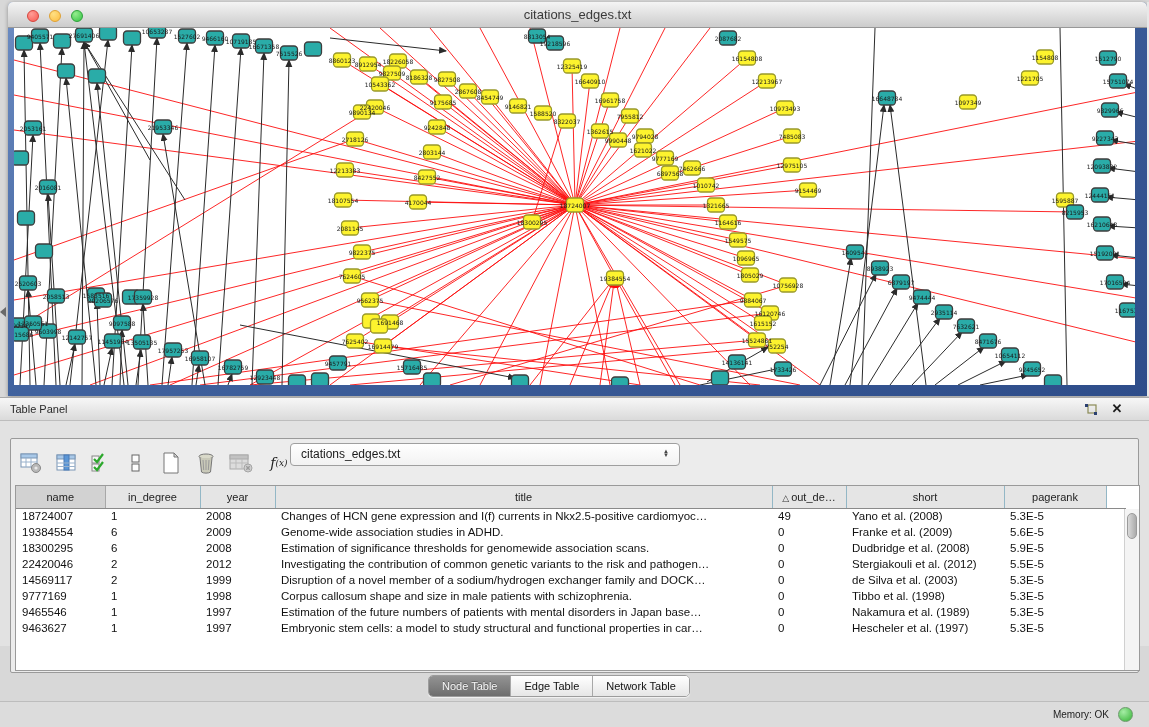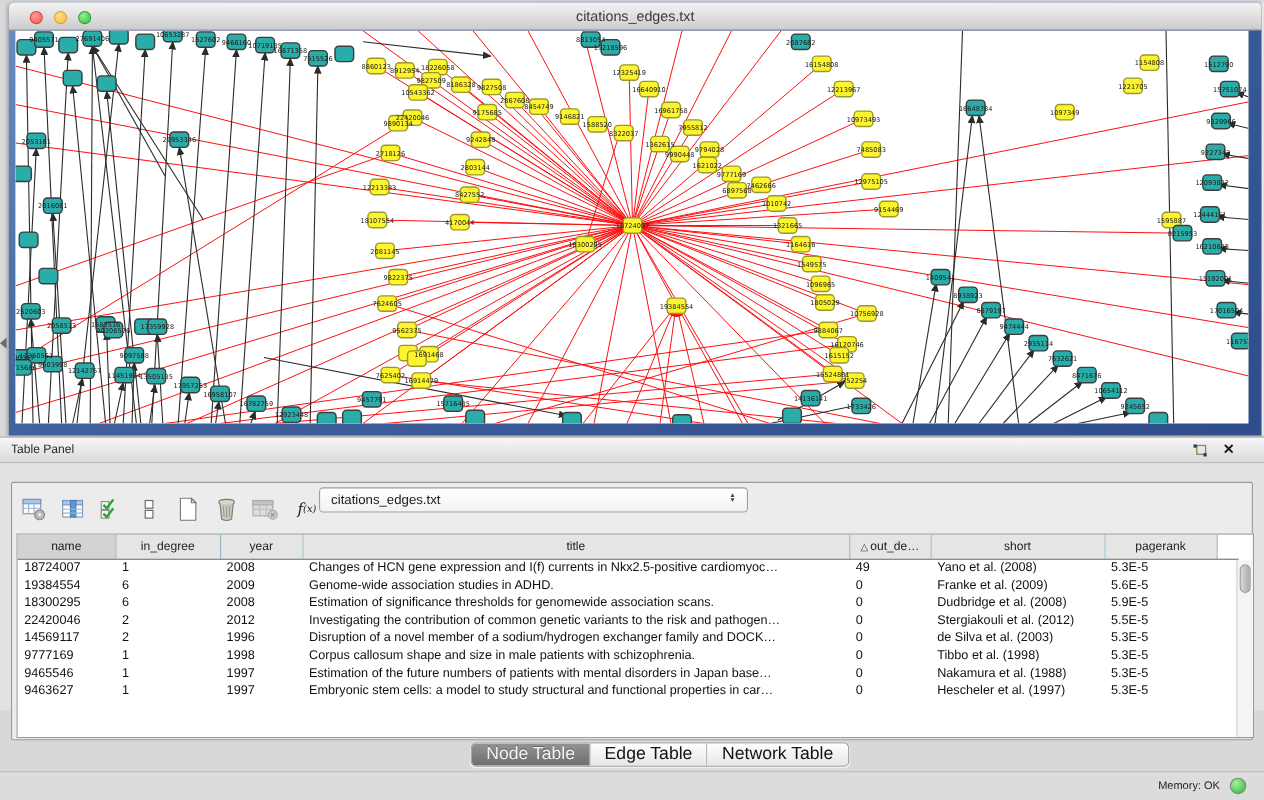--- a/index.html
+++ b/index.html
@@ -64,21 +64,21 @@
   tbody td { height:16px; padding:0 0 0 6px; color:#111; white-space:nowrap; overflow:hidden; }
   .sort-tri { font-size:9px; color:#333; margin-right:2px; }
   #vscroll { position:absolute; right:0; top:23px; bottom:0; width:15px;
     background:#f4f4f4; border-left:1px solid #d0d0d0; }
   #vthumb { position:absolute; left:2px; top:4px; width:10px; height:26px; border-radius:5px;
     background:linear-gradient(90deg,#d9d9d9,#ababab); border:1px solid #9a9a9a; }
 
   #tabs { position:absolute; left:428px; top:277px; height:22px; display:flex;
     border:1px solid #9c9c9c; border-radius:5px; overflow:hidden;
     box-shadow:0 1px 1px rgba(255,255,255,.7); background:#fff; }
-  .tab { padding:0 13px; font-size:16px; line-height:20px; color:#111;
+  .tab { padding:0 13px; font-size:11px; line-height:20px; color:#111;
     background:linear-gradient(#ffffff,#e6e6e6); border-right:1px solid #a8a8a8; }
   .tab:last-child { border-right:none; }
   .tab.selected { background:linear-gradient(#939393,#6e6e6e); color:#f4f4f4;
     text-shadow:0 -1px 0 rgba(0,0,0,.3); }
 
   #status-bar { position:absolute; left:0; top:303px; width:1149px; height:27px;
     background:#dcdcdc; border-top:1px solid #bdbdbd; }
   #memory { position:absolute; right:40px; top:7px; font-size:10px; color:#222; }
   #mem-dot { position:absolute; right:16px; top:5px; width:15px; height:15px; border-radius:50%;
     background:radial-gradient(circle at 35% 30%,#a5eda5,#35b335); border:1px solid #6a9a6a; }
@@ -671,21 +671,21 @@
                 <td>2012</td>
                 <td>Investigating the contribution of common genetic variants to the risk and pathogen…</td>
                 <td>0</td>
                 <td>Stergiakouli et al. (2012)</td>
                 <td>5.5E-5</td>
                 <td></td>
               </tr>
               <tr>
                 <td>14569117</td>
                 <td>2</td>
-                <td>1996</td>
+                <td>1999</td>
                 <td>Disruption of a novel member of a sodium/hydrogen exchanger family and DOCK…</td>
                 <td>0</td>
                 <td>de Silva et al. (2003)</td>
                 <td>5.3E-5</td>
                 <td></td>
               </tr>
               <tr>
                 <td>9777169</td>
                 <td>1</td>
                 <td>1998</td>
@@ -694,21 +694,21 @@
                 <td>Tibbo et al. (1998)</td>
                 <td>5.3E-5</td>
                 <td></td>
               </tr>
               <tr>
                 <td>9465546</td>
                 <td>1</td>
                 <td>1997</td>
                 <td>Estimation of the future numbers of patients with mental disorders in Japan base…</td>
                 <td>0</td>
-                <td>Nakamura et al. (1988)</td>
+                <td>Nakamura et al. (1989)</td>
                 <td>5.3E-5</td>
                 <td></td>
               </tr>
               <tr>
                 <td>9463627</td>
                 <td>1</td>
                 <td>1997</td>
                 <td>Embryonic stem cells: a model to study structural and functional properties in car…</td>
                 <td>0</td>
                 <td>Hescheler et al. (1997)</td>

